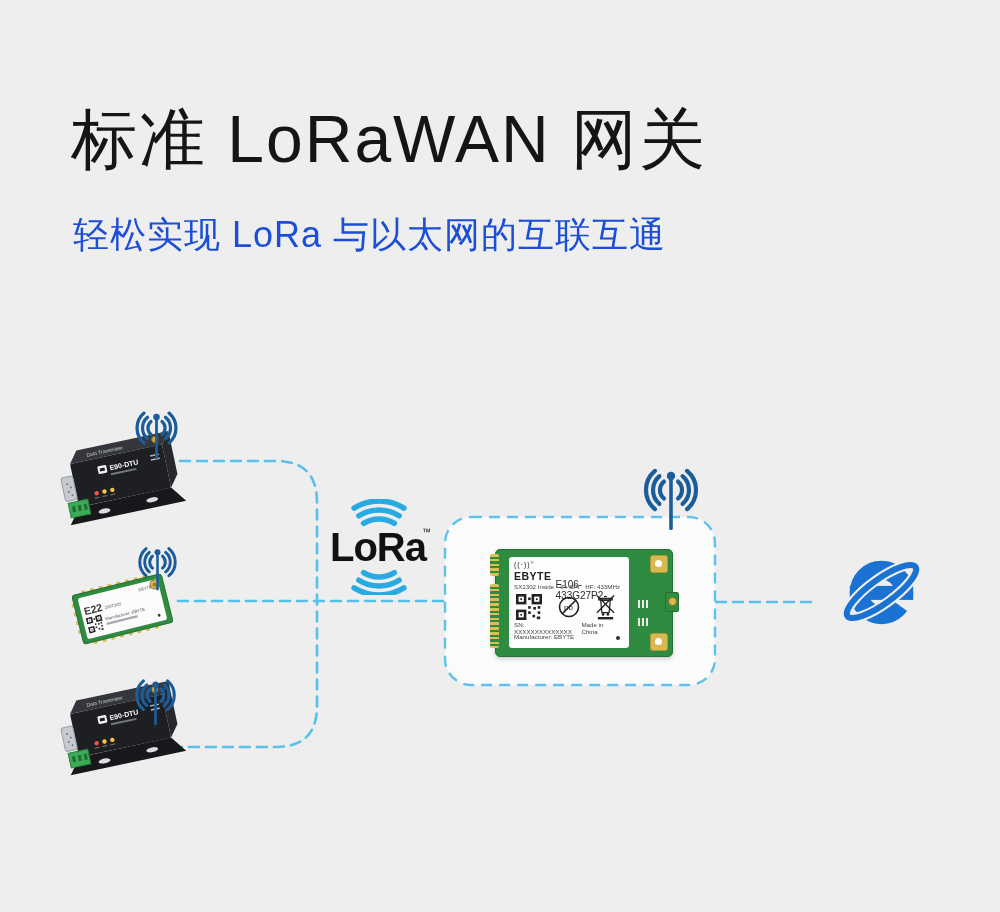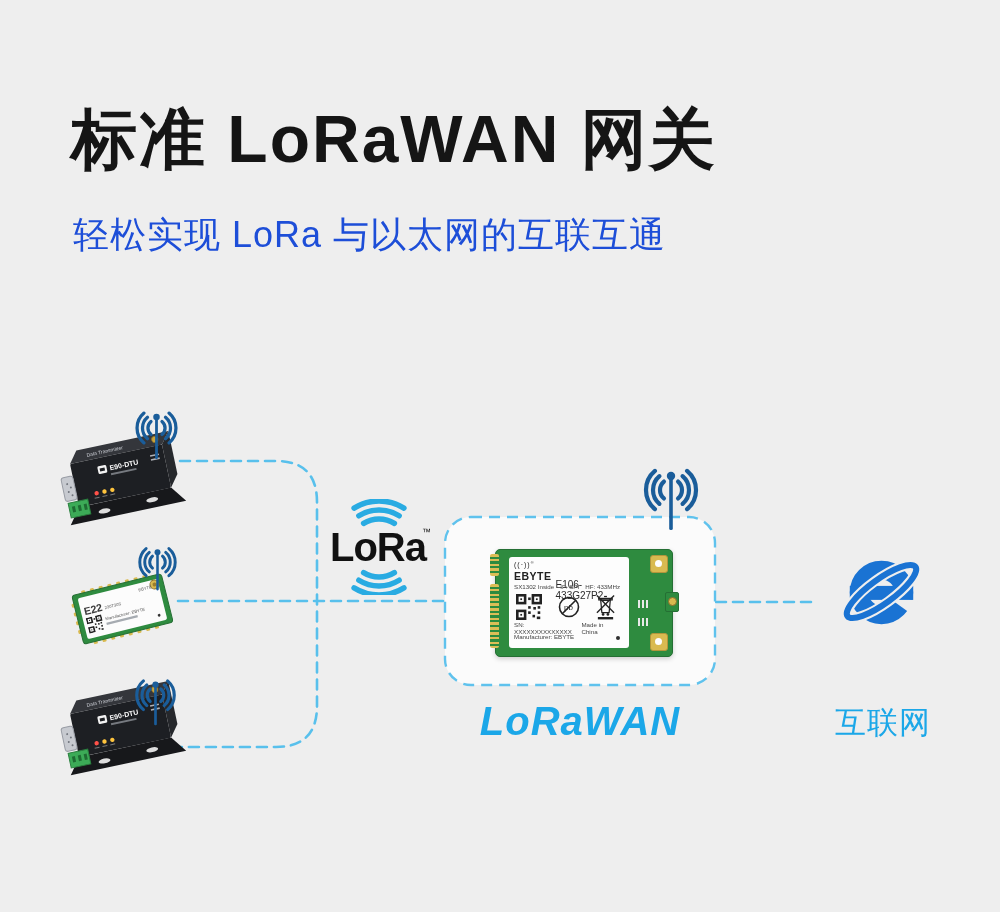--- a/index.html
+++ b/index.html
@@ -6,21 +6,21 @@
   body{
     width:1000px;height:912px;background:#eeeeee;
     font-family:"Liberation Sans","DejaVu Sans",sans-serif;
     -webkit-font-smoothing:antialiased;overflow:hidden;
   }
   .stage{position:relative;width:1000px;height:912px;background:#eeeeee;}
 
   
   .page-title{
     position:absolute;left:71px;top:103px;margin:0;
-    font-size:66px;font-weight:700;color:#151515;letter-spacing:2px;line-height:1.1;
+    font-size:66px;font-weight:400;color:#151515;letter-spacing:2px;line-height:1.1;
   }
   .page-subtitle{
     position:absolute;left:73px;top:211px;margin:0;
     font-size:36px;font-weight:400;color:#1d4ed8;letter-spacing:1px;
   }
 
   
   .abs{position:absolute;}
   .overlay{left:0;top:0;width:1000px;height:912px;z-index:1;pointer-events:none;}
   .dev{z-index:2;}
@@ -321,16 +321,14 @@
   </div>
 
   <svg class="abs dev" style="left:833px;top:543px;width:97px;height:97px" viewBox="0 0 104 104">
     <circle cx="52" cy="53" r="24" fill="none" stroke="#1a73d3" stroke-width="20"></circle>
     <polygon points="52,53 106,66 106,92" fill="#eeeeee"></polygon>
     <rect x="18" y="46" width="68" height="15" fill="#1a73d3"></rect>
     <ellipse cx="52" cy="52" rx="45" ry="13" fill="none" stroke="#eeeeee" stroke-width="11" transform="rotate(-36 52 52)"></ellipse>
     <ellipse cx="52" cy="52" rx="45" ry="13" fill="none" stroke="#1a73d3" stroke-width="6.5" transform="rotate(-36 52 52)"></ellipse>
   </svg>
 
-  <div class="abs gateway-label">LoRaWAN</div>
-  <div class="abs internet-label">互联网</div>
 
 </div>
 
 </body></html>

